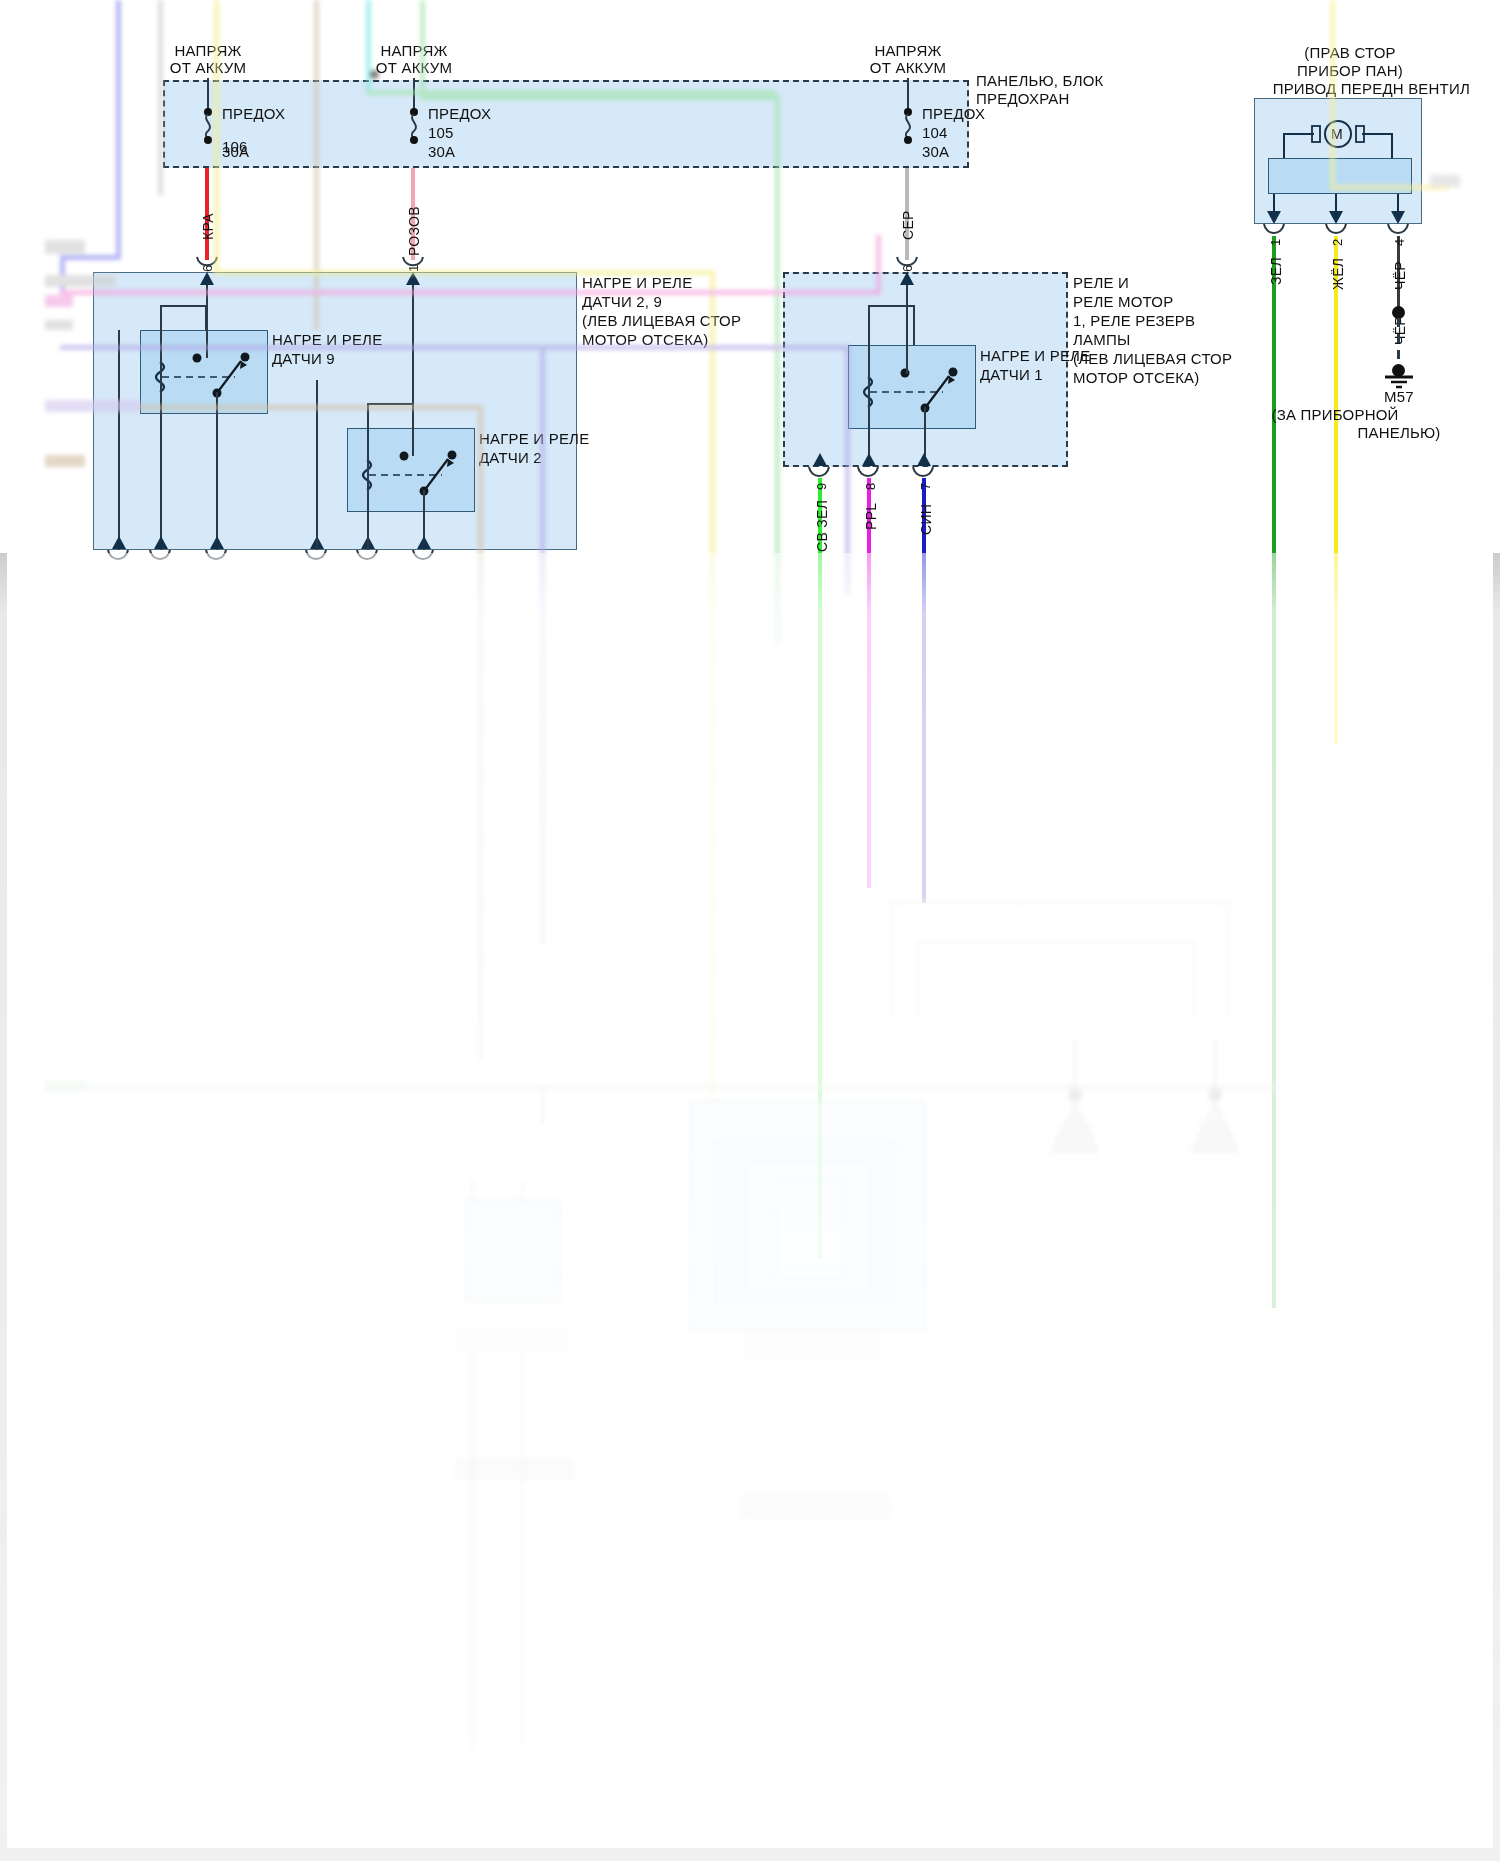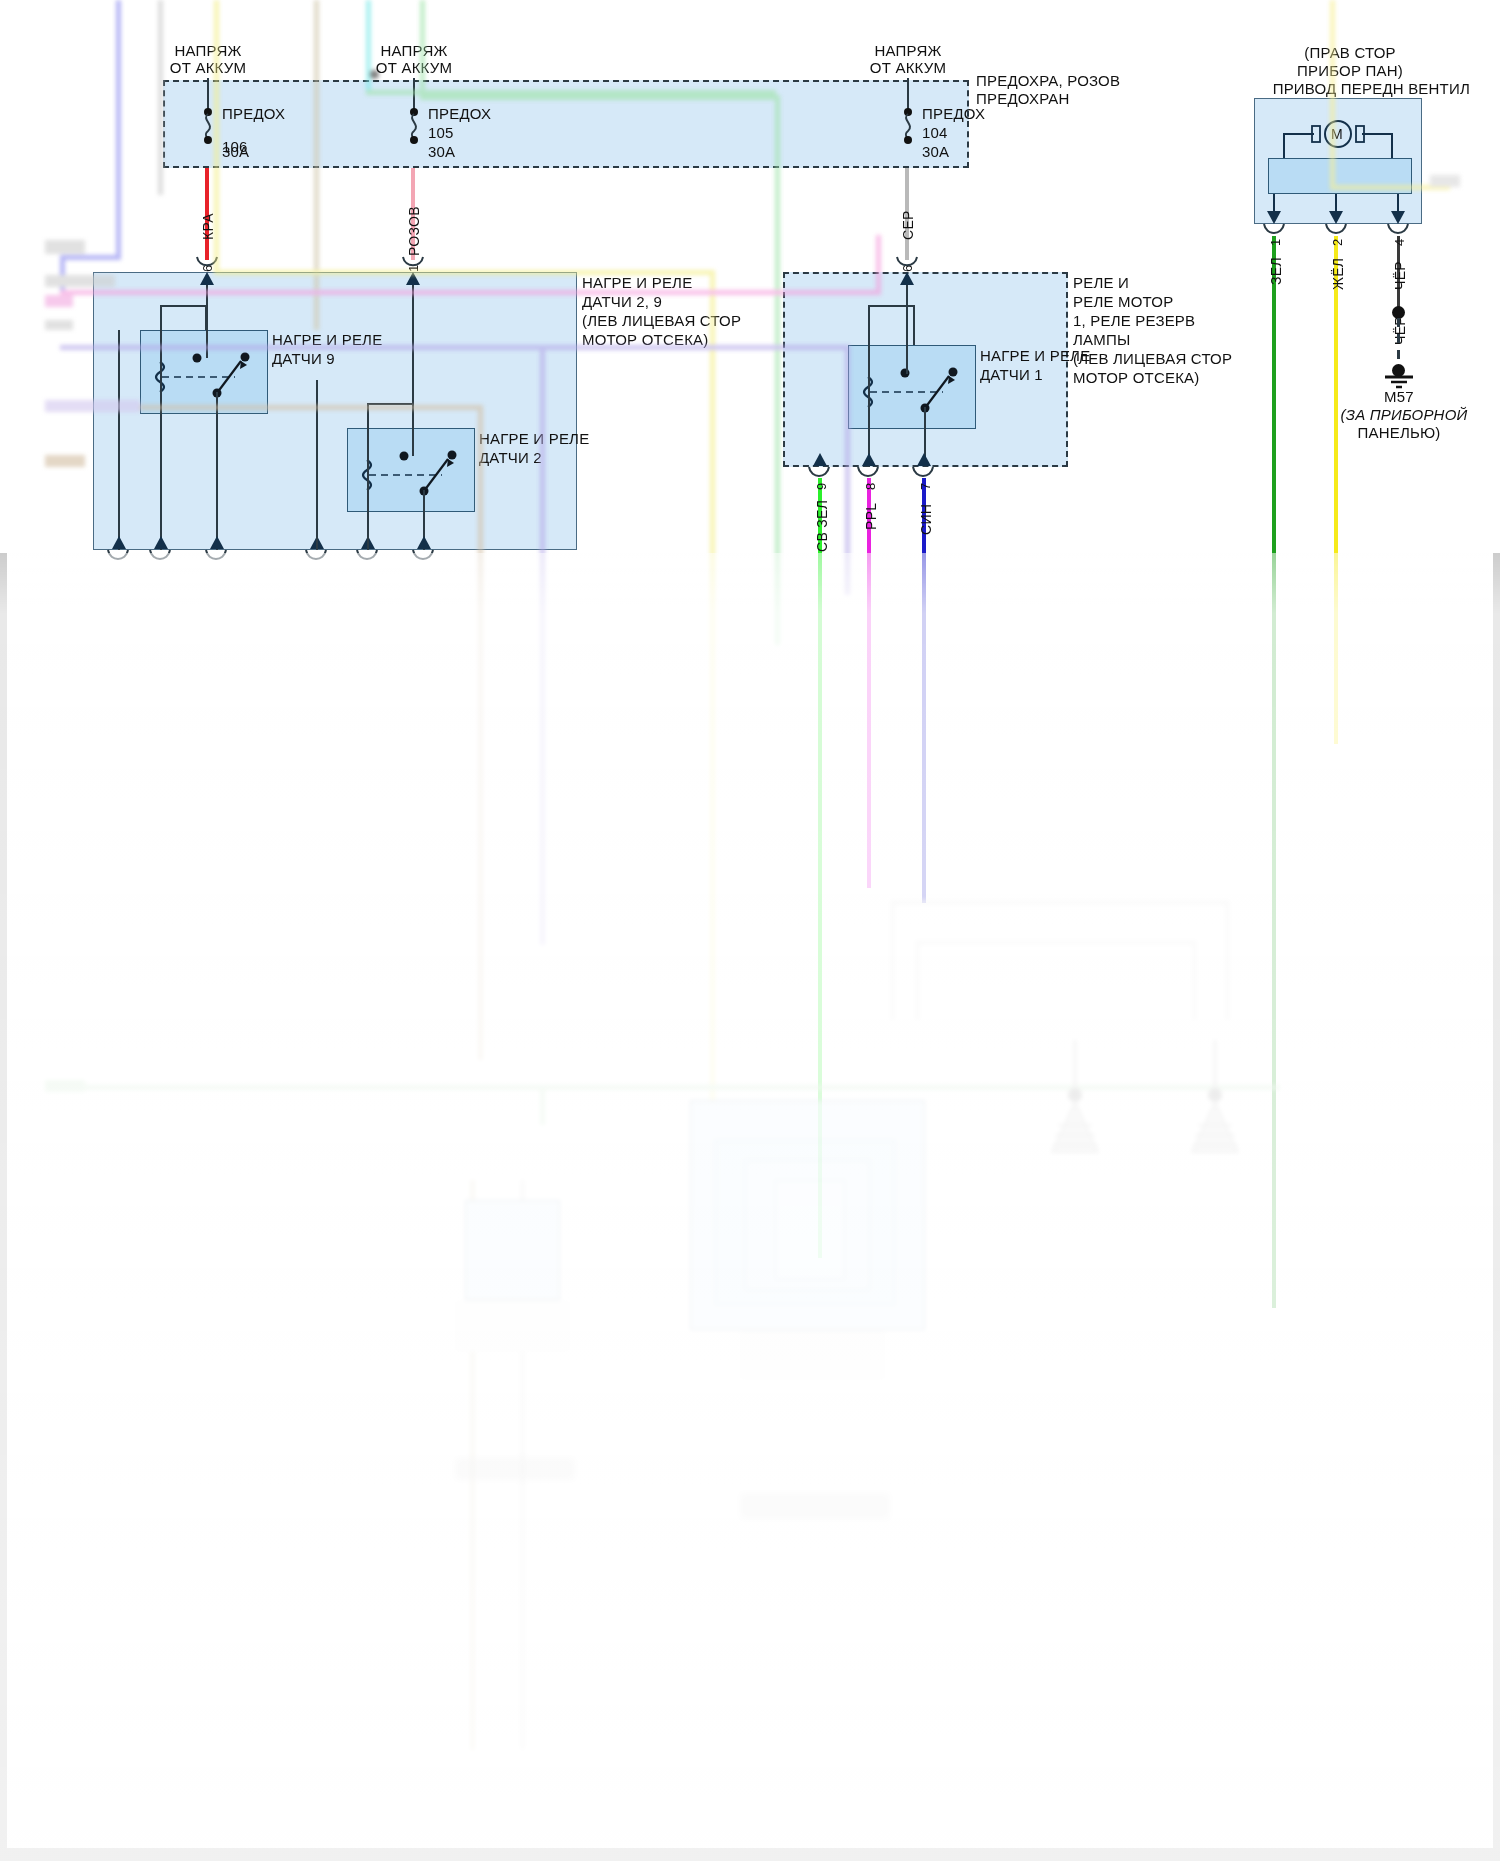--- a/index.html
+++ b/index.html
@@ -33,21 +33,21 @@
   .edge-b{position:absolute;left:0;top:1848px;width:1500px;height:13px;background:#8a8a8a;}
   svg{position:absolute;overflow:visible;}
 </style>
 </head>
 <body>
 
 <div id="page">
 
   <div class="dashbox" style="left:163px;top:80px;width:806px;height:88px;"></div>
 
-  <div class="txt" style="left:976px;top:72px;">ПРЕДОХРА, РОЗОВ</div>
+  <div class="txt" style="left:976px;top:72px;">ПАНЕЛЬЮ, БЛОК</div>
   <div class="txt" style="left:976px;top:90px;">ПРЕДОХРАН</div>
 
   <div class="txt c" style="left:138px;top:42px;width:140px;">НАПРЯЖ</div>
   <div class="txt c" style="left:138px;top:59px;width:140px;">ОТ АККУМ</div>
   <div class="vline" style="left:207px;top:78px;height:34px;"></div>
   <div class="dot" style="left:204px;top:108px;"></div>
   <svg style="left:199px;top:114px;width:20px;height:26px;">
     <path d="M9 0 C 2 5, 16 11, 9 17 C 4 21, 9 24, 9 26" stroke="#2b3a44" stroke-width="2" fill="none"></path>
   </svg>
   <div class="dot" style="left:204px;top:136px;"></div>
@@ -274,21 +274,21 @@
   <svg style="left:1396px;top:318px;width:6px;height:48px;">
     <line x1="2.5" y1="0" x2="2.5" y2="48" stroke="#2b3a44" stroke-width="3" stroke-dasharray="9 7"></line>
   </svg>
   <div class="bigdot" style="left:1392px;top:364px;"></div>
   <svg style="left:1380px;top:374px;width:38px;height:16px;">
     <line x1="5" y1="3" x2="33" y2="3" stroke="#111" stroke-width="3"></line>
     <line x1="11" y1="8" x2="27" y2="8" stroke="#111" stroke-width="2.5"></line>
     <line x1="16" y1="13" x2="22" y2="13" stroke="#111" stroke-width="2.5"></line>
   </svg>
   <div class="txt c" style="left:1334px;top:388px;width:130px;">M57</div>
-  <div class="txt c" style="left:1319px;top:406px;width:170px;font-style:italic;">(ЗА ПРИБОРНОЙ</div>
+  <div class="txt c" style="left:1250px;top:406px;width:170px;">(ЗА ПРИБОРНОЙ</div>
   <div class="txt c" style="left:1314px;top:424px;width:170px;">ПАНЕЛЬЮ)</div>
 
   <div class="blurred" style="left:0;top:553px;width:1500px;height:1308px;">
 
     <div style="position:absolute;left:116px;top:0;width:5px;height:260px;background:#8c8cf0;"></div>
     <div style="position:absolute;left:158px;top:0;width:5px;height:195px;background:#c9c9c9;"></div>
     <div style="position:absolute;left:214px;top:0;width:5px;height:275px;background:#f3ee86;"></div>
     <div style="position:absolute;left:314px;top:0;width:5px;height:330px;background:#cfc6a8;"></div>
     <div style="position:absolute;left:366px;top:0;width:5px;height:95px;background:#78e8e8;"></div>
     <div style="position:absolute;left:420px;top:0;width:5px;height:100px;background:#9fe3a8;"></div>

